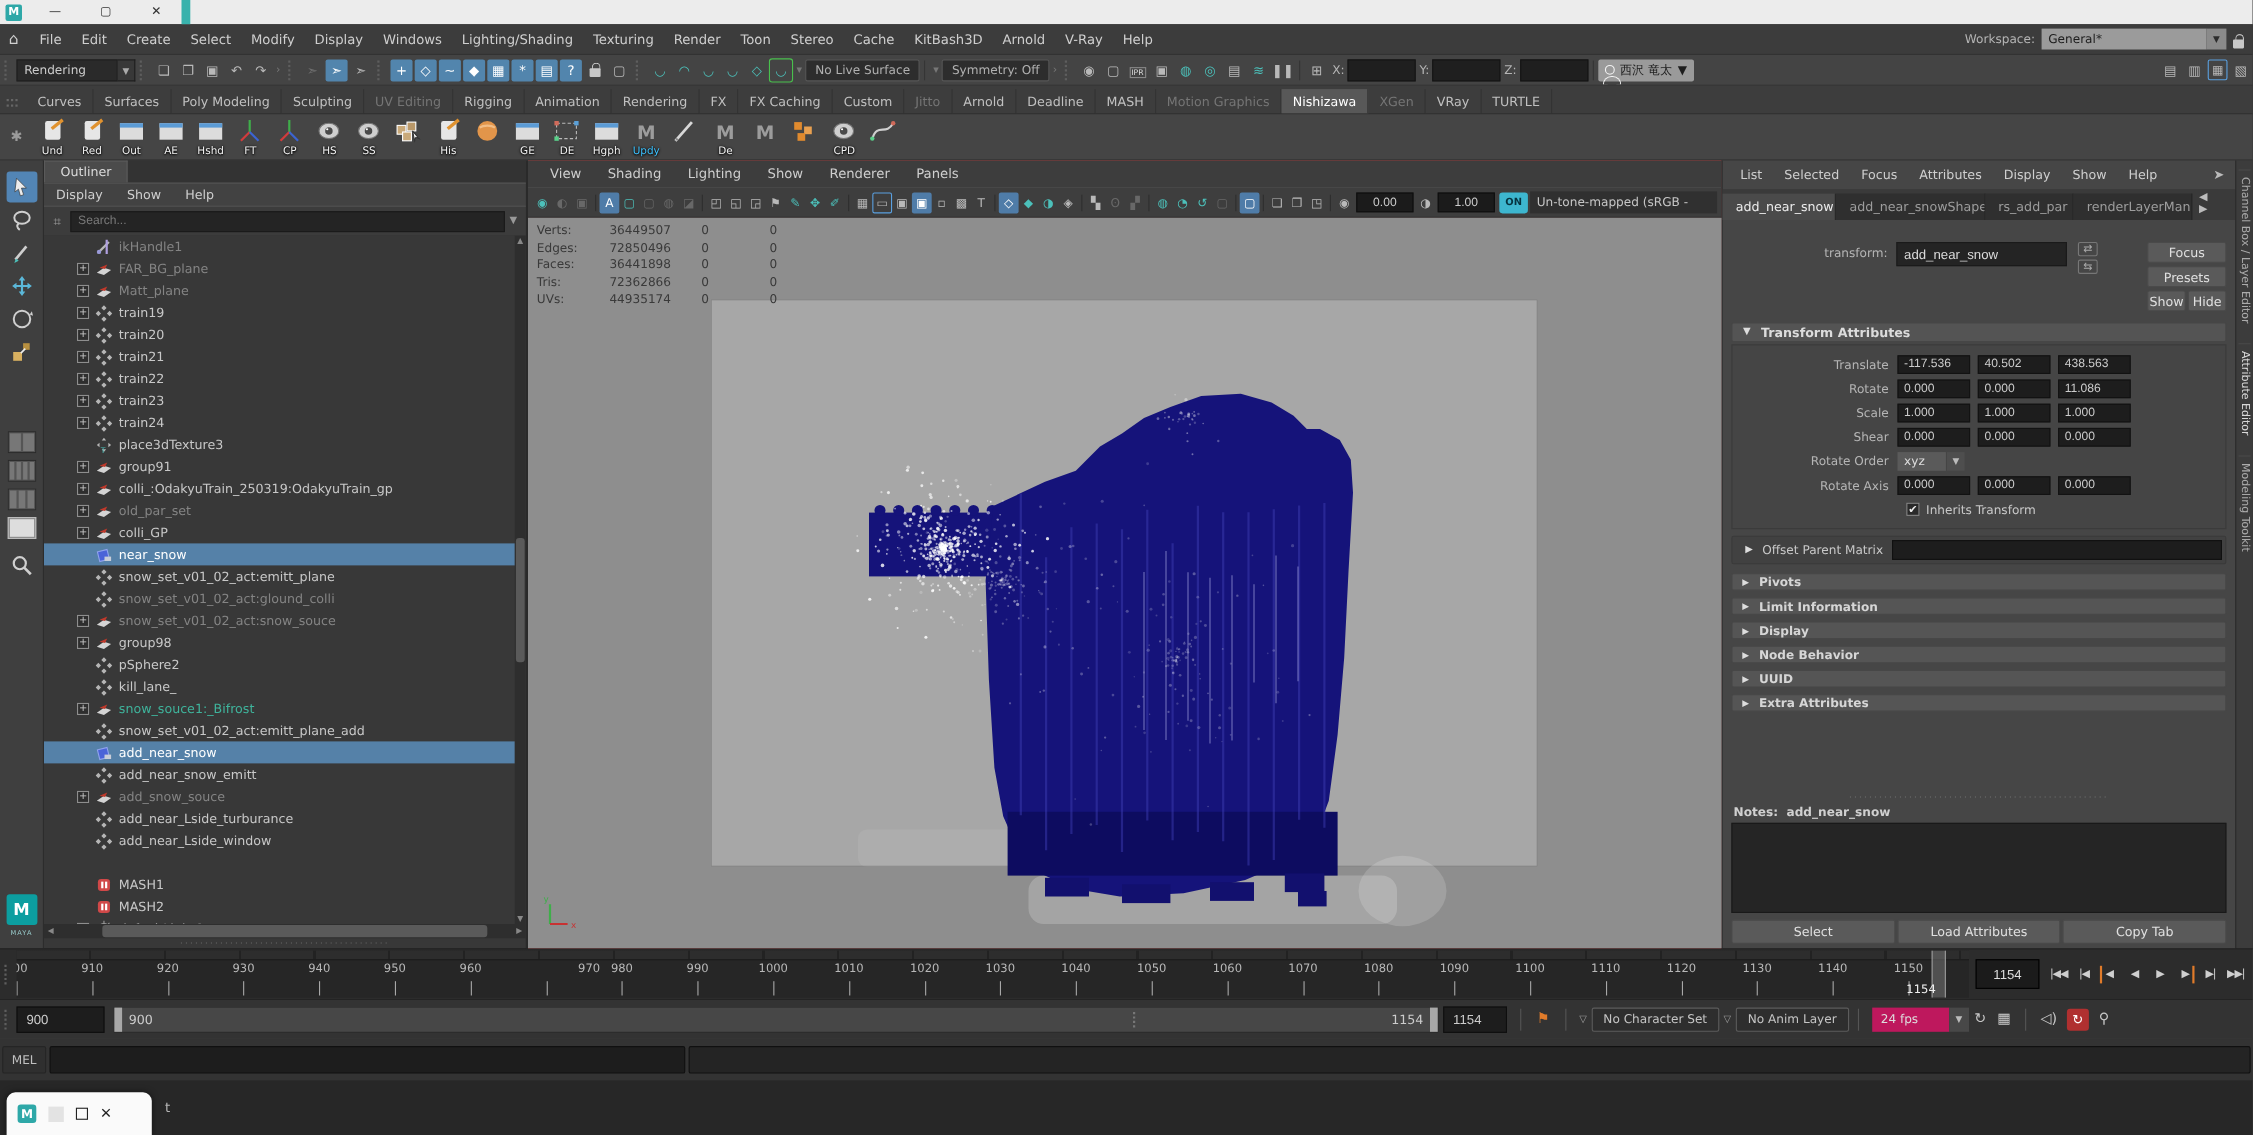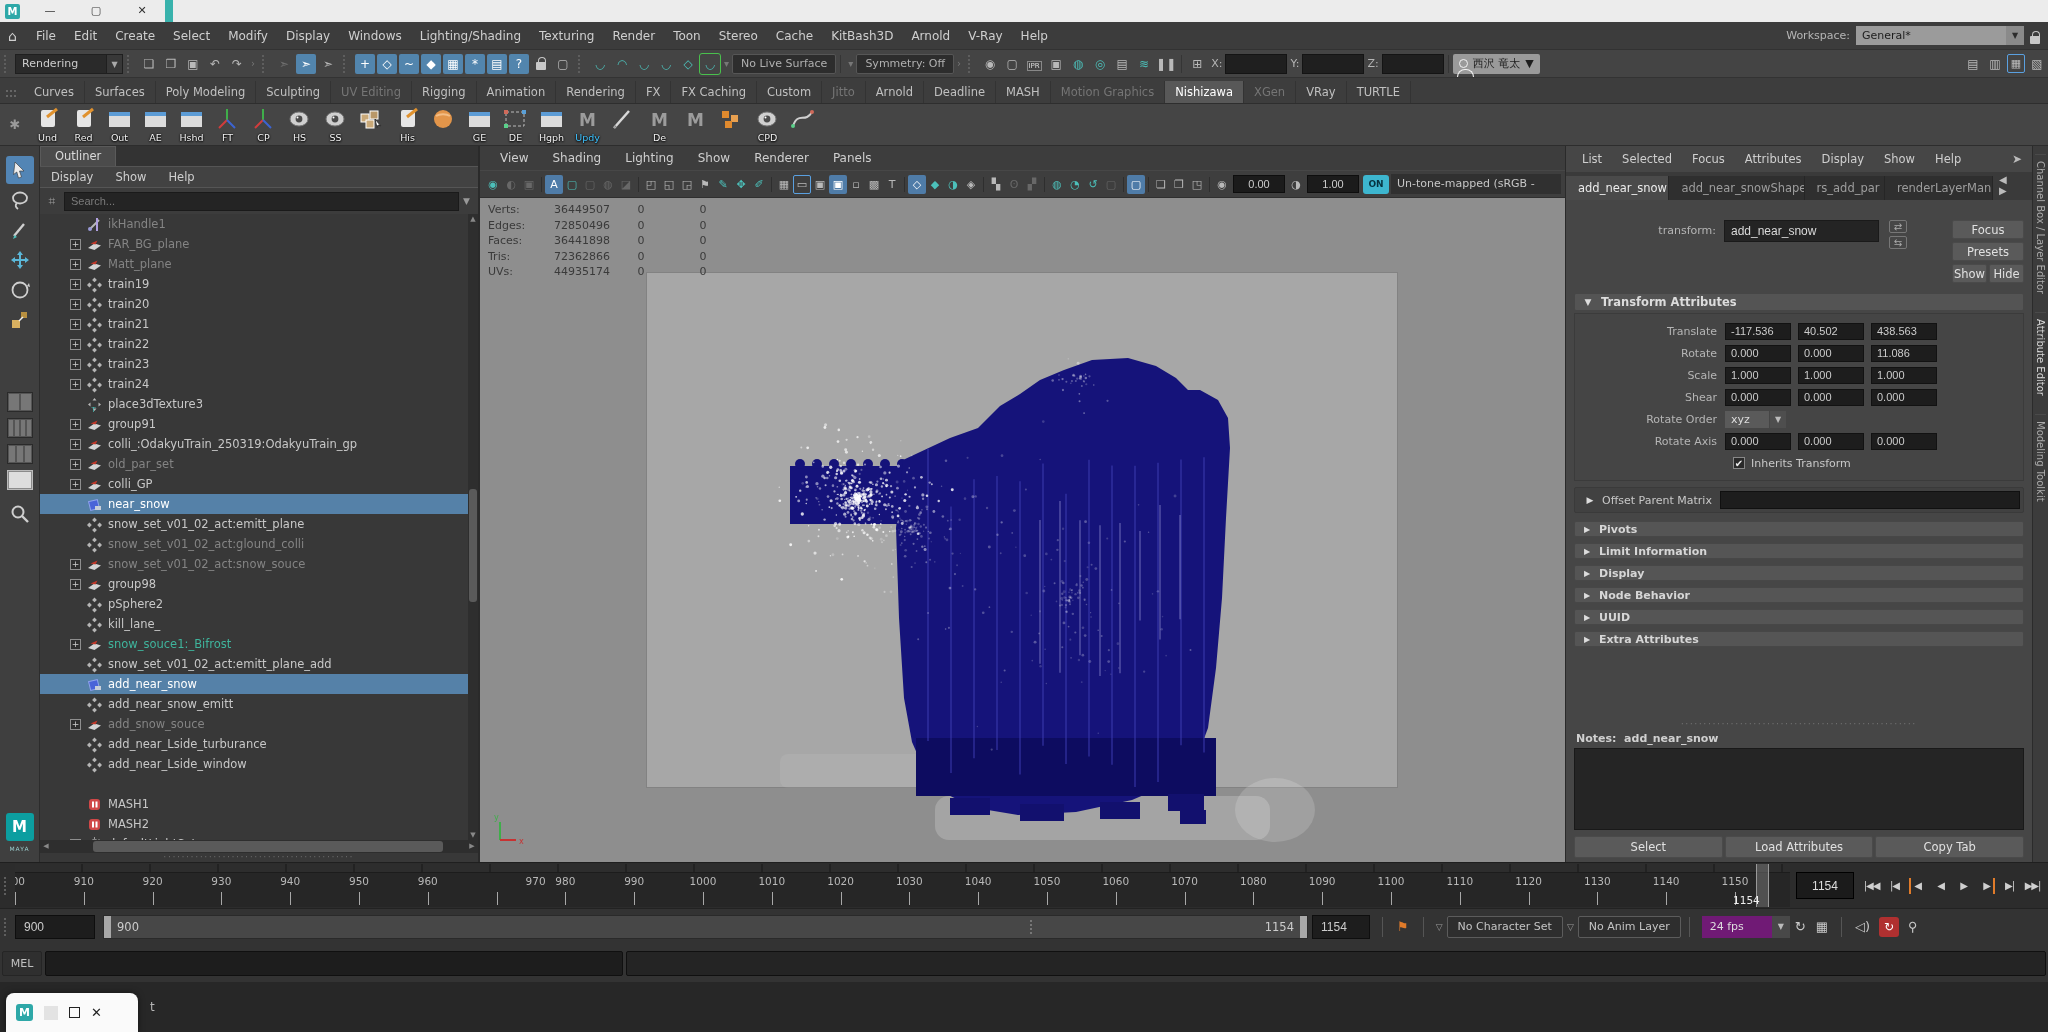--- a/index.html
+++ b/index.html
@@ -203,21 +203,21 @@
   .rs-track { flex:1; max-width:1205px; height:24px; background:#474747; border:1px solid #2a2a2a; position:relative; display:flex; align-items:center; }
   .rs-handle { width:7px; height:100%; background:#a8a8a8; flex:none; }
   .rs-track .t-lbl { color:#ccc; padding:0 6px; font-size:11.5px; }
   .rs-mid { position:absolute; left:77%; top:4px; bottom:4px; width:8px; border-left:2px dotted #777; }
   .rs-sp { flex:1; }
   .rsep { width:1px; height:20px; background:#555; margin:0 8px; }
   .rs-flag { color:#e07b2a; font-size:13px; margin:0 6px; }
   .rs-tri { color:#999; font-size:9px; margin:0 4px; }
   .rs-drop { height:22px; background:#2e2e2e; border:1px solid #5c5c5c; color:#c4c4c4; line-height:20px; padding:0 10px; border-radius:2px; white-space:nowrap; }
   .rs-fps { display:flex; margin-left:4px; }
-  .rs-fps .box { width:70px; height:22px; background:#701a75; color:#ddd; line-height:22px; padding-left:8px; }
+  .rs-fps .box { width:70px; height:22px; background:#be185d; color:#ddd; line-height:22px; padding-left:8px; }
   .rs-fps .arr { width:18px; height:22px; background:#484848; color:#bbb; font-size:8px; line-height:22px; text-align:center; }
   .rs-ic { color:#c8c8c8; font-size:13px; margin:0 5px; }
   .rs-cache { width:20px; height:20px; background:#b03030; border-radius:3px; color:#fff; text-align:center; line-height:20px; font-size:12px; margin:0 4px; }
 
   
   .melwrap { height:38px; background:#333; display:flex; align-items:center; padding:0 2px; gap:3px; }
   .mel-label { width:40px; height:25px; background:#2f2f2f; border:1px solid #252525; color:#c0c0c0; text-align:center; line-height:24px; border-radius:2px; }
   .mel-input { width:578px; height:25px; background:#1d1d1d; border:1px solid #101010; border-radius:2px; }
   .mel-out { flex:1; height:25px; background:#242424; border:1px solid #101010; border-radius:2px; }
 

